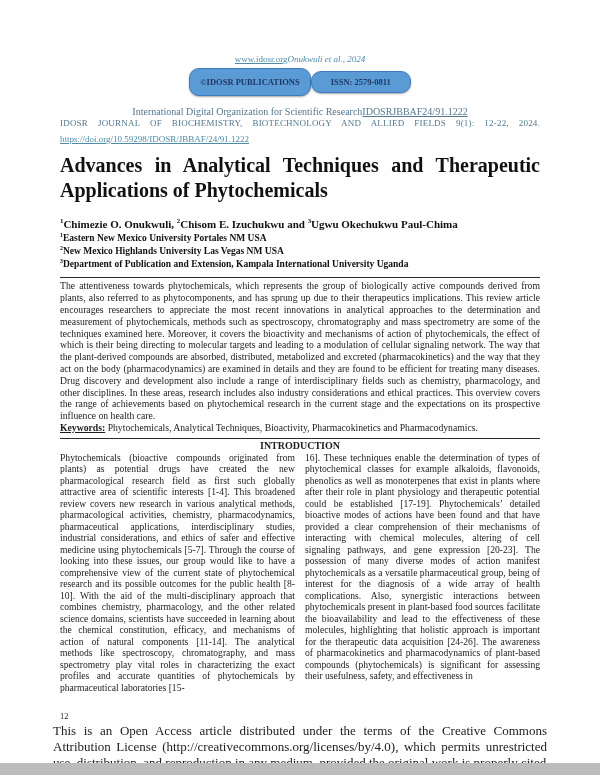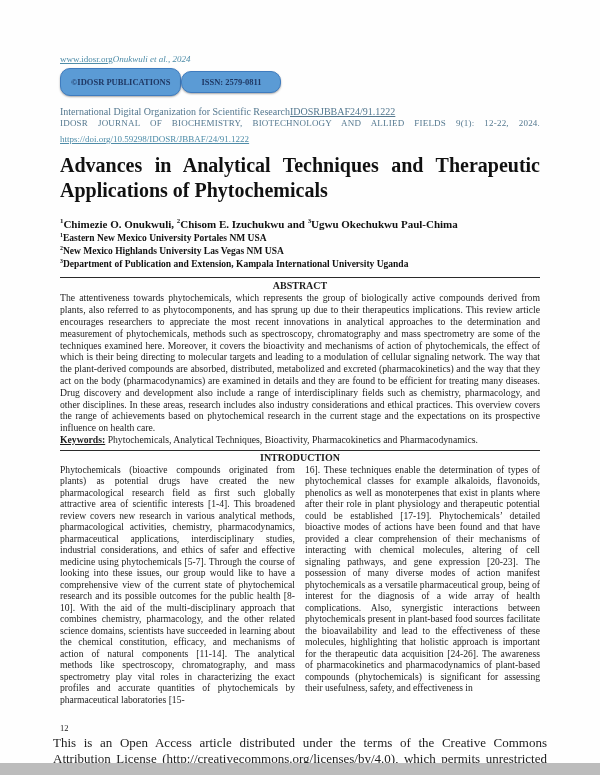--- a/index.html
+++ b/index.html
@@ -8,21 +8,21 @@
     width:600px;height:775px;
     background:#fefefe;
     font-family:"Liberation Serif", serif;
     color:#1c1c1c;
     overflow:hidden;
     margin:0 auto;
   }
   .content{padding:54px 60px 0 60px;}
 
   
-  .hrow{display:flex;justify-content:flex-start;align-items:flex-start;}
+  .hrow{display:flex;justify-content:center;align-items:flex-start;}
   .site-link{font-size:9px;text-decoration:underline;color:var(--link-teal,#4e8ca8);}
   .citation{font-size:9px;font-style:italic;color:var(--link-teal,#4e8ca8);}
   .badge-row{margin-top:4px;align-items:center;}
   .badge{
     display:inline-block;
     background:var(--badge-bg,#5b9bd5);
     border:1px solid var(--badge-border,#3f7cbf);
     border-radius:10px;
     color:var(--badge-text,#1f3864);
     font-weight:bold;
@@ -113,21 +113,20 @@
     
     <div class="affiliations">
         <div><sup>1</sup>Eastern New Mexico University Portales NM USA</div>
         <div><sup>2</sup>New Mexico Highlands University Las Vegas NM USA</div>
         <div><sup>3</sup>Department of Publication and Extension, Kampala International University Uganda</div>
       </div>
 
     <hr class="rule">
 
     
-    <div class="sec-heading">ABSTRACT</div>
     <div class="abstract">The attentiveness towards phytochemicals, which represents the group of biologically active compounds derived from plants, also referred to as phytocomponents, and has sprung up due to their therapeutics implications. This review article encourages researchers to appreciate the most recent innovations in analytical approaches to the determination and measurement of phytochemicals, methods such as spectroscopy, chromatography and mass spectrometry are some of the techniques examined here. Moreover, it covers the bioactivity and mechanisms of action of phytochemicals, the effect of which is their being directing to molecular targets and leading to a modulation of cellular signaling network. The way that the plant-derived compounds are absorbed, distributed, metabolized and excreted (pharmacokinetics) and the way that they act on the body (pharmacodynamics) are examined in details and they are found to be efficient for treating many diseases. Drug discovery and development also include a range of interdisciplinary fields such as chemistry, pharmacology, and other disciplines. In these areas, research includes also industry considerations and ethical practices. This overview covers the range of achievements based on phytochemical research in the current stage and the expectations on its prospective influence on health care.</div>
     <div class="keywords">
       <span class="kw-label">Keywords:</span><span> Phytochemicals, Analytical Techniques, Bioactivity, Pharmacokinetics and Pharmacodynamics.</span>
     </div>
 
     <hr class="rule2">
 
     
     <div class="sec-heading">INTRODUCTION</div>
     <div class="columns">

